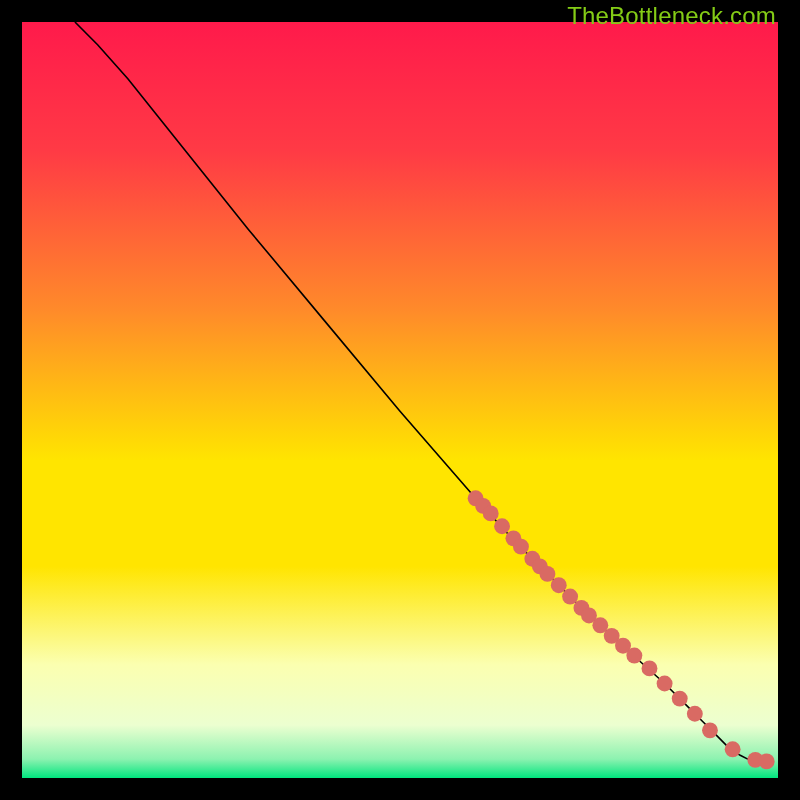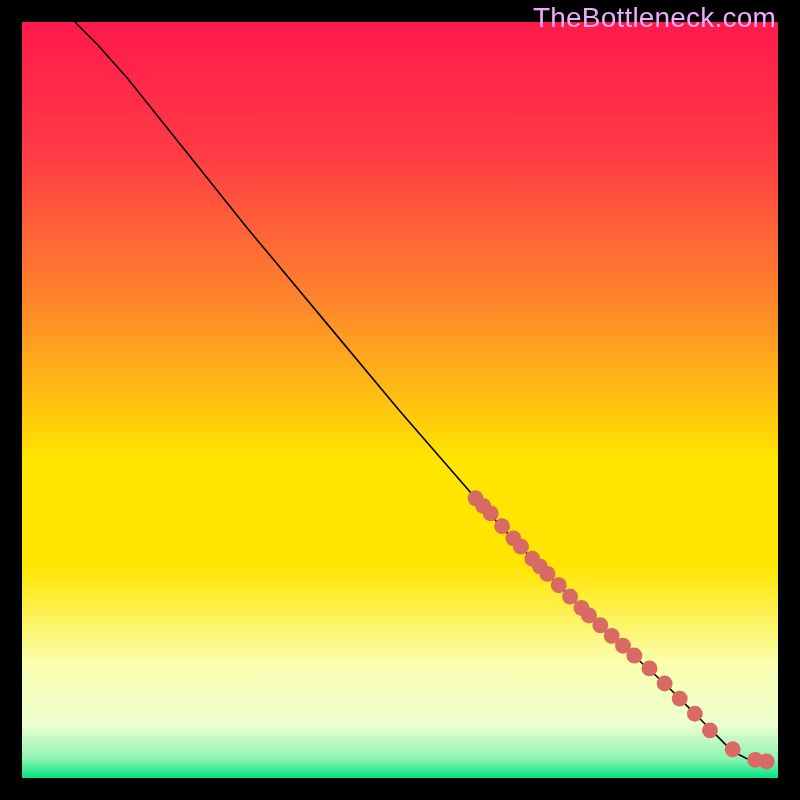--- a/index.html
+++ b/index.html
@@ -23,22 +23,22 @@
     position: absolute;
     left: 22px;
     top: 22px;
     width: 756px;
     height: 756px;
   }
   .watermark {
     position: absolute;
     top: 2px;
     right: 24px;
-    color: #f0abfc;
-    font-size: 28px;
+    color: #84cc16;
+    font-size: 24px;
     font-weight: 500;
     letter-spacing: 0.2px;
     user-select: none;
   }
   svg { display: block; }
 </style>
 </head>
 <body>
 
 <div class="frame">

